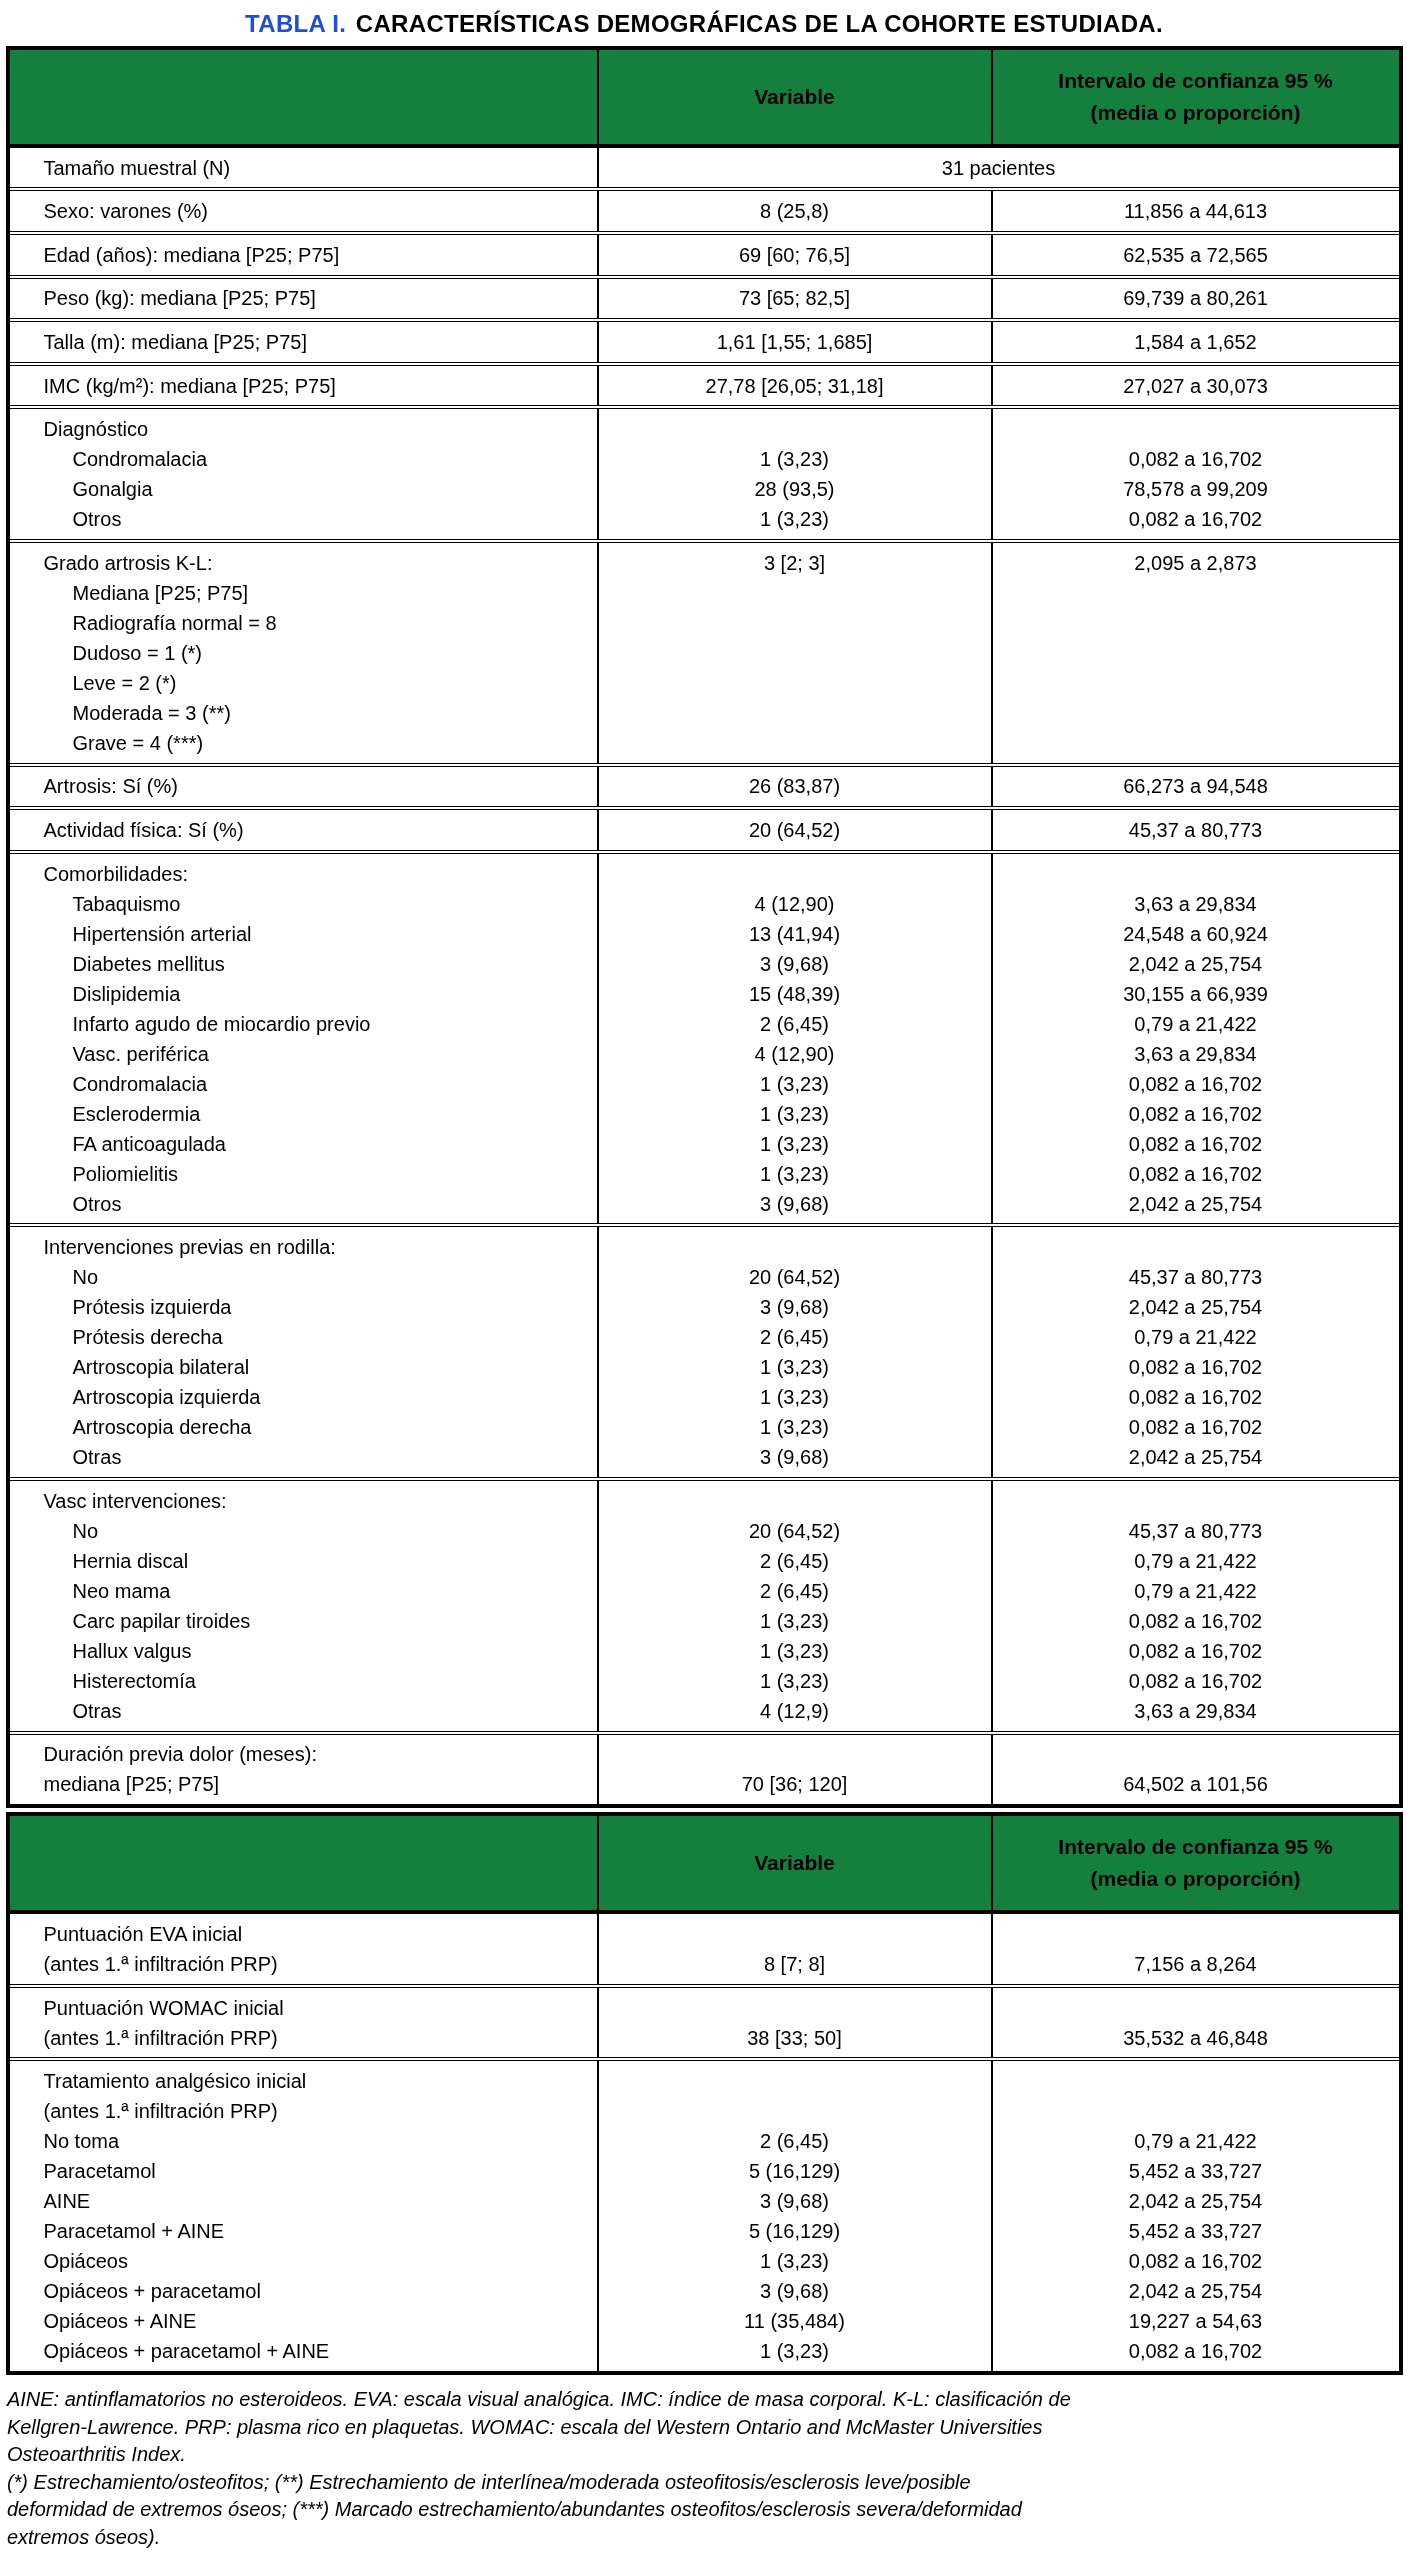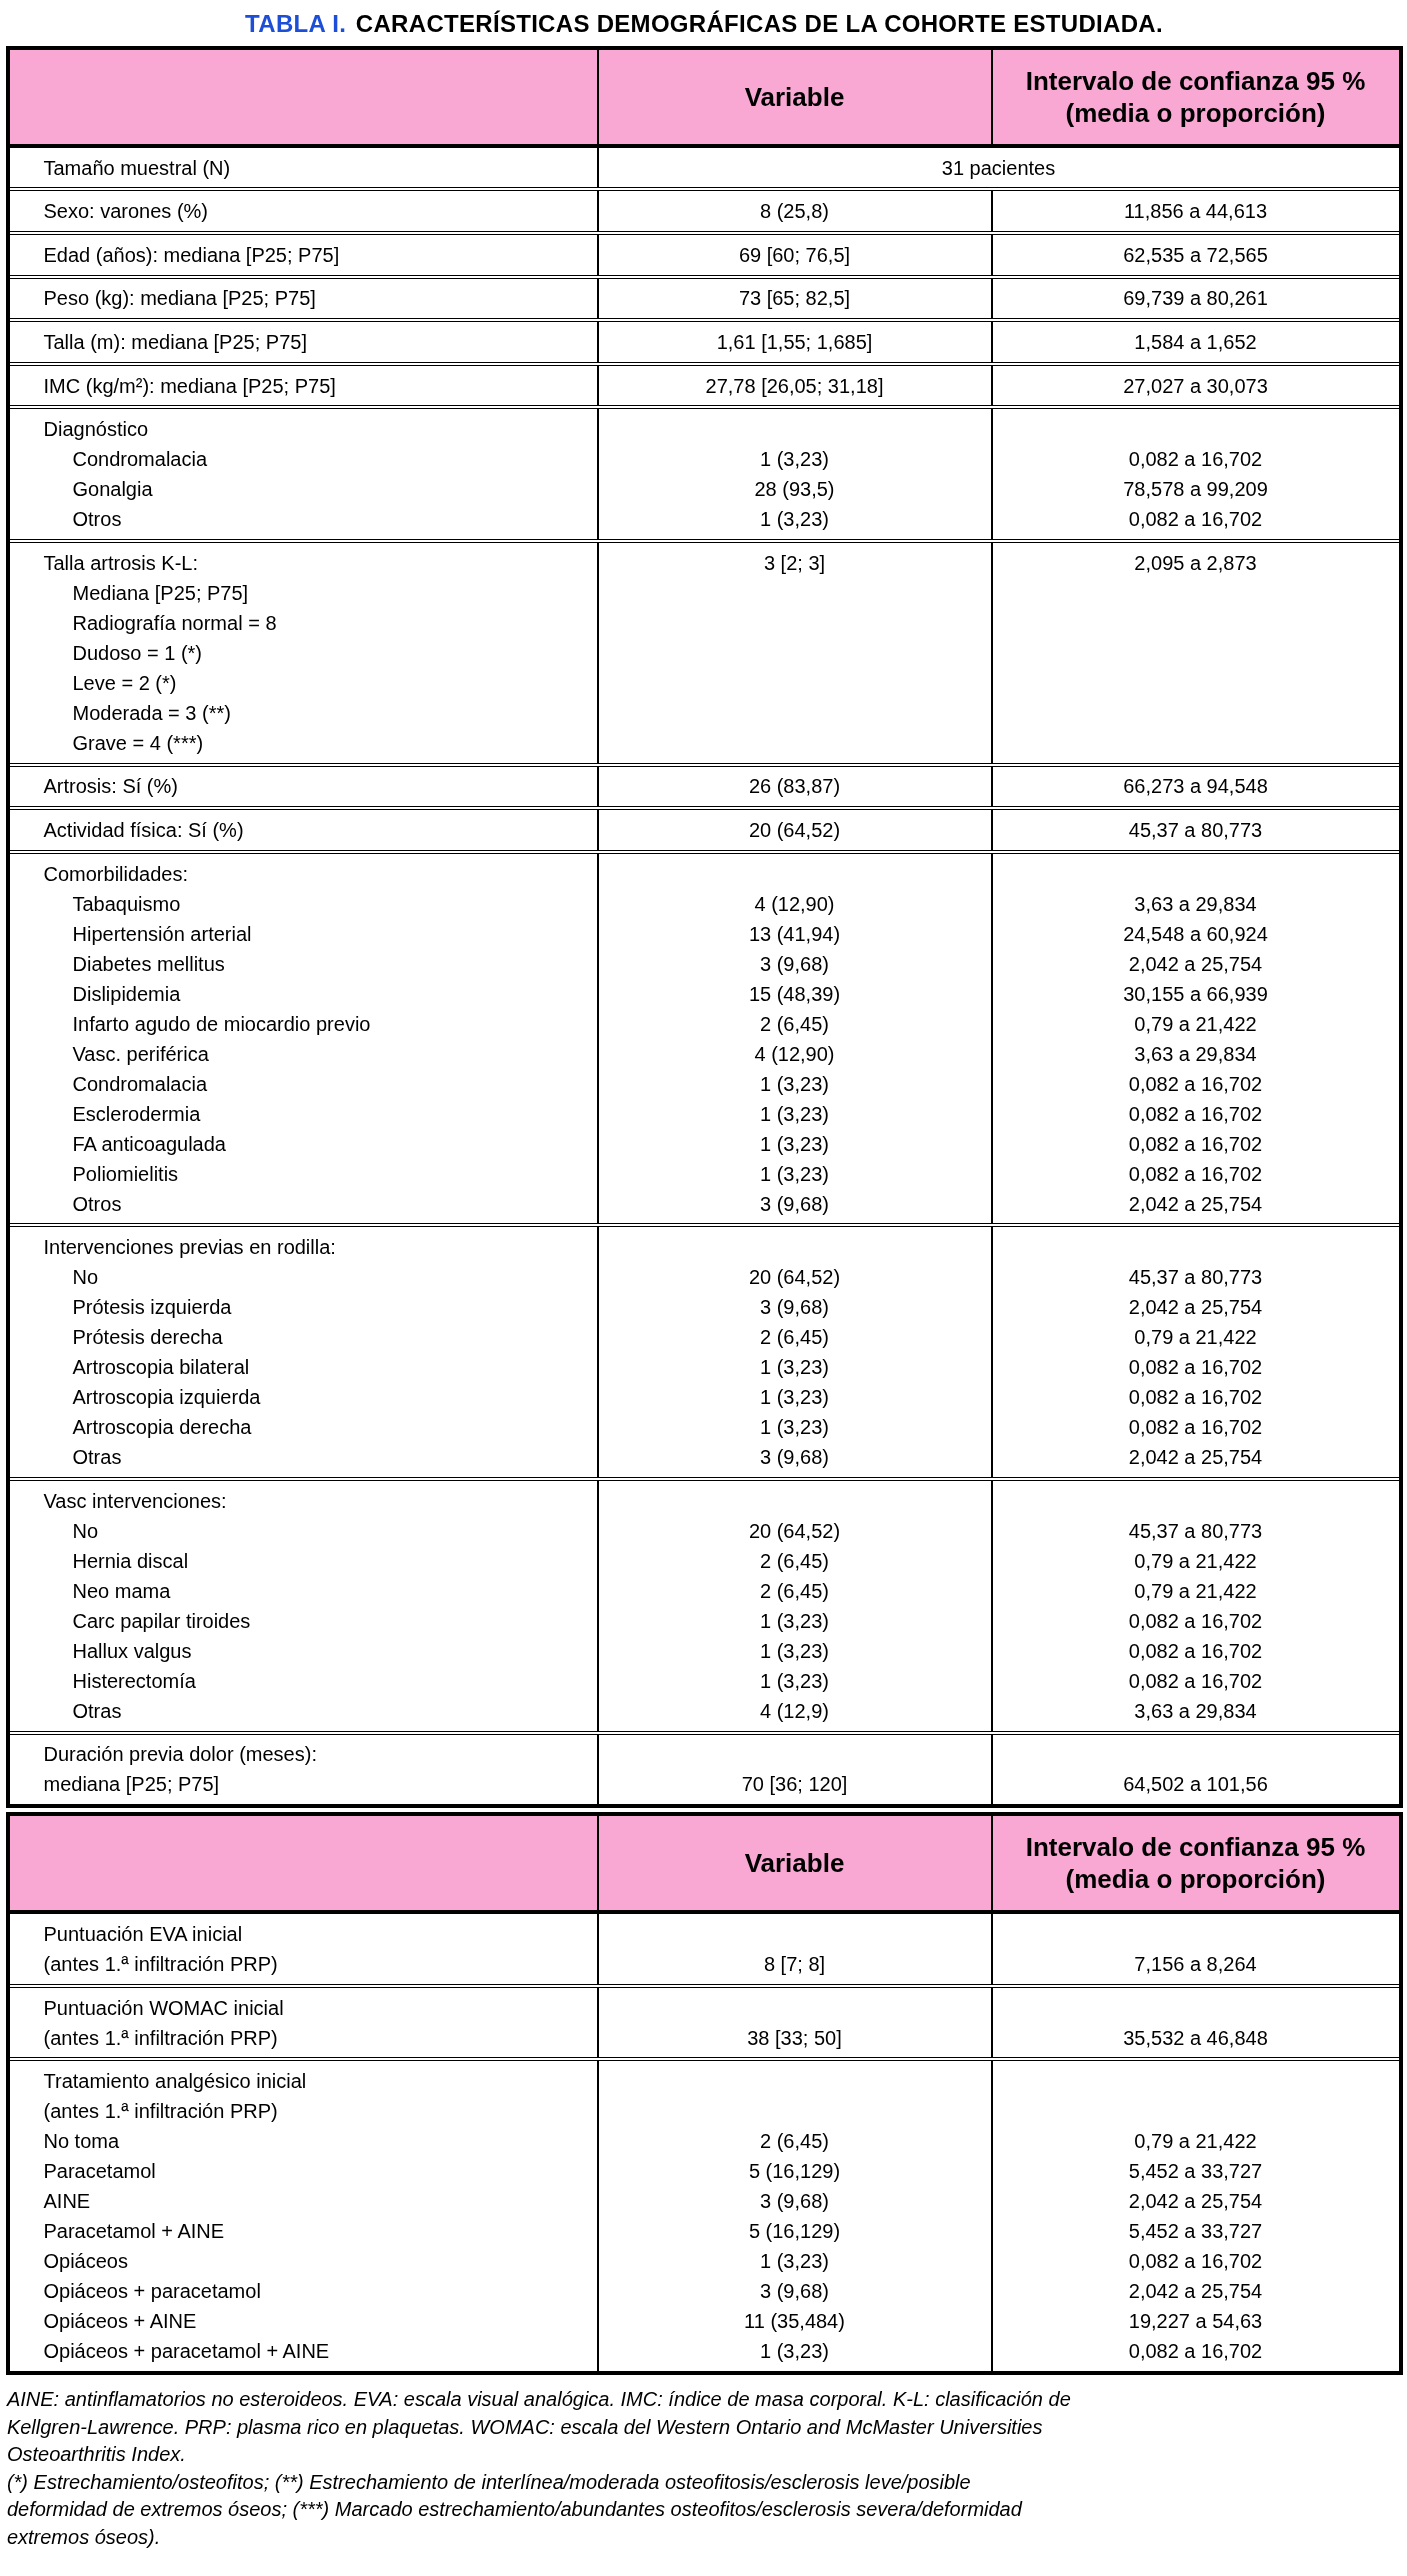--- a/index.html
+++ b/index.html
@@ -17,23 +17,23 @@
     letter-spacing:0.3px;
     white-space:nowrap;
   }
   .title .gray{color:#1d4ed8;margin-right:9.7px;}
   
   #tables{margin:0 5.5px;}
   .tbl{border:4.1px solid #000;background:#fff;}
   .tbl + .tbl{margin-top:4.1px;}
   .hdr{
     display:flex;
-    background:#f9a8d4;
+    background:#15803d;
     border-bottom:4.1px solid #000;
-    font-weight:bold;font-size:26px;
+    font-weight:bold;font-size:21px;
   }
   .hc{
     display:flex;flex-direction:column;
     justify-content:center;align-items:center;
     box-sizing:border-box;
     padding:15px 0;line-height:32px;
     text-align:center;
   }
   .c1{width:589px;}
   .c2{width:394px;}
@@ -158,21 +158,21 @@
         </div>
         <div class="col c3">
           <div class="line ci"></div>
           <div class="line ci">0,082 a 16,702</div>
           <div class="line ci">78,578 a 99,209</div>
           <div class="line ci">0,082 a 16,702</div>
         </div>
       </div>
       <div class="blk">
         <div class="col c1">
-          <div class="line lbl">Talla artrosis K-L:</div>
+          <div class="line lbl">Grado artrosis K-L:</div>
           <div class="line lbl ind">Mediana [P25; P75]</div>
           <div class="line lbl ind">Radiografía normal = 8</div>
           <div class="line lbl ind">Dudoso = 1 (*)</div>
           <div class="line lbl ind">Leve = 2 (*)</div>
           <div class="line lbl ind">Moderada = 3 (**)</div>
           <div class="line lbl ind">Grave = 4 (***)</div>
         </div>
         <div class="col c2">
           <div class="line val">3 [2; 3]</div>
           <div class="line val"></div>

